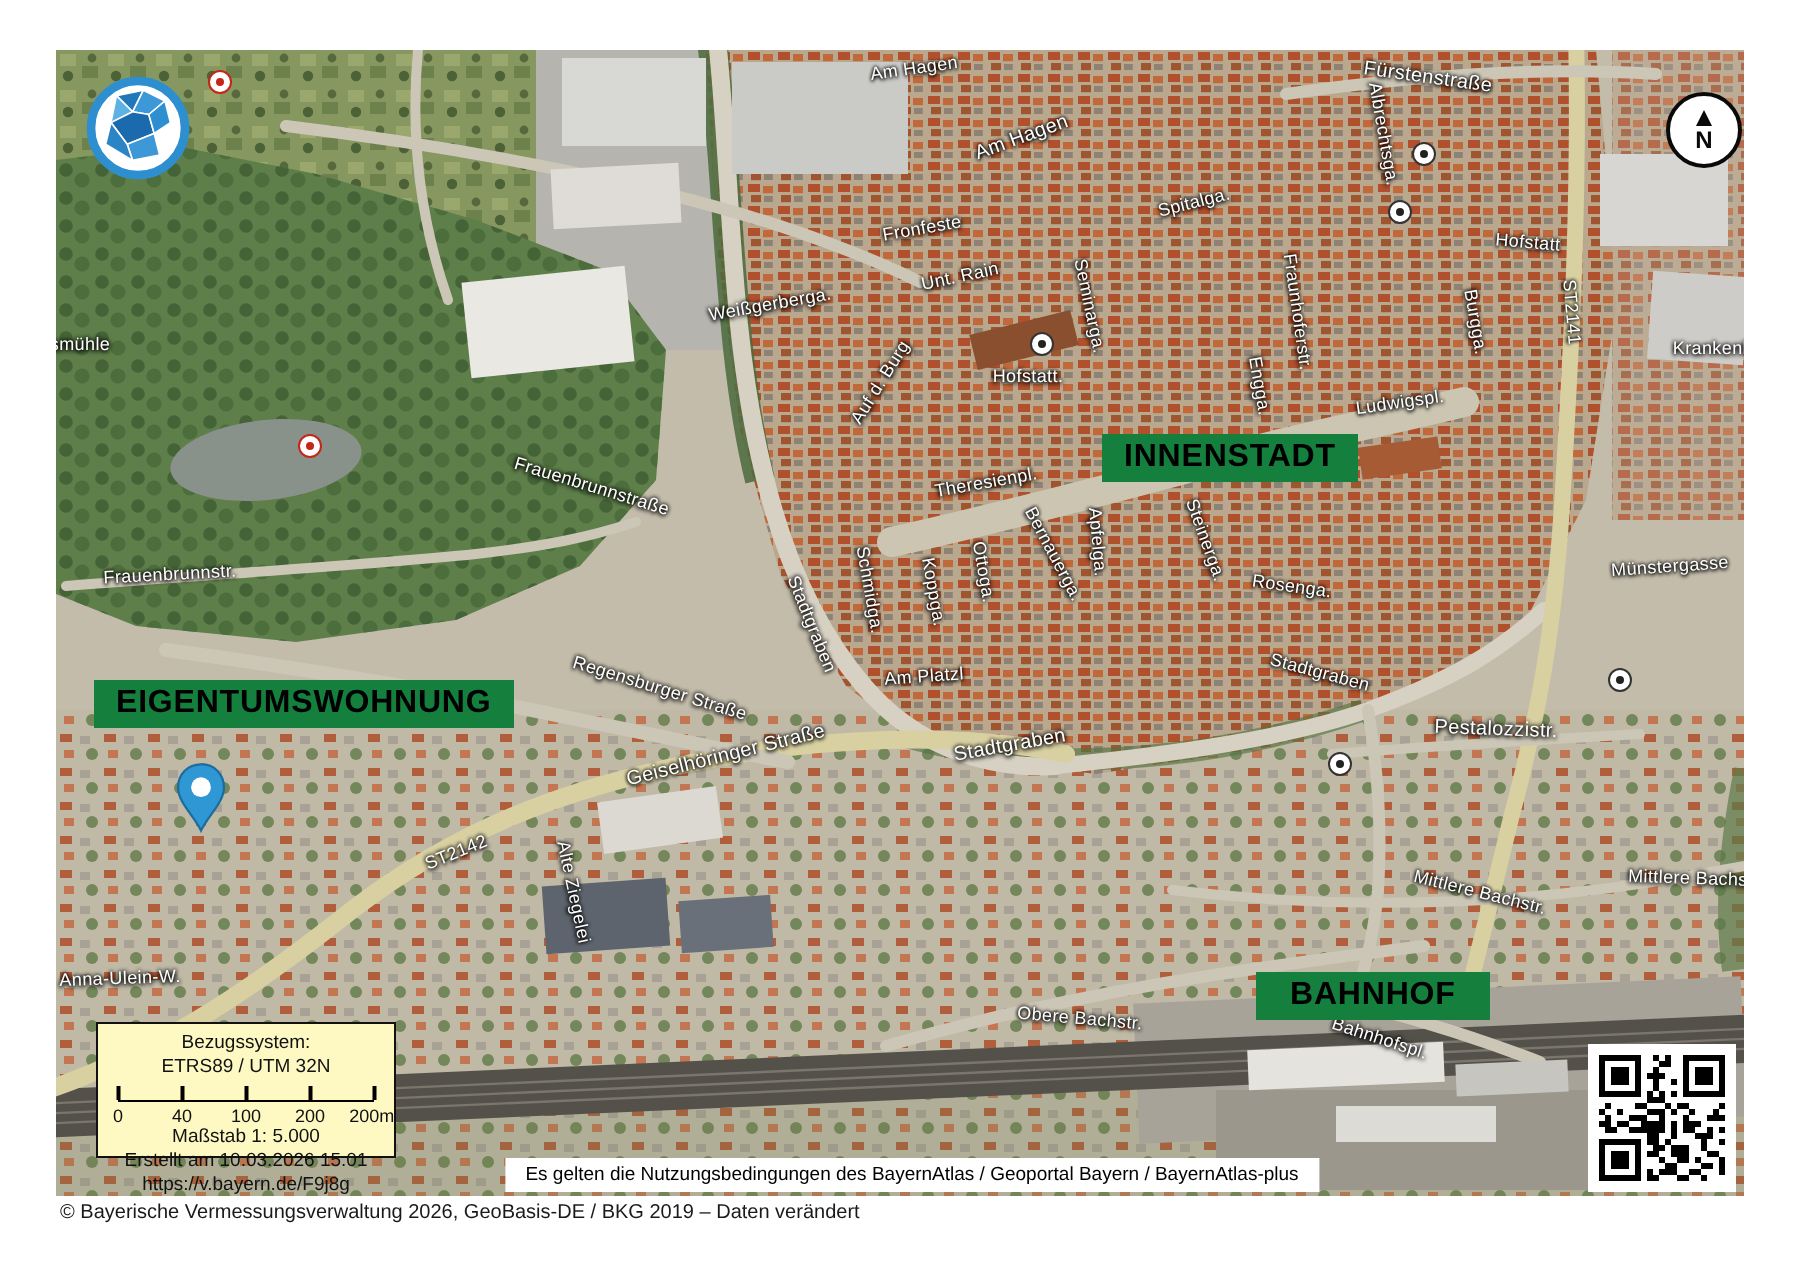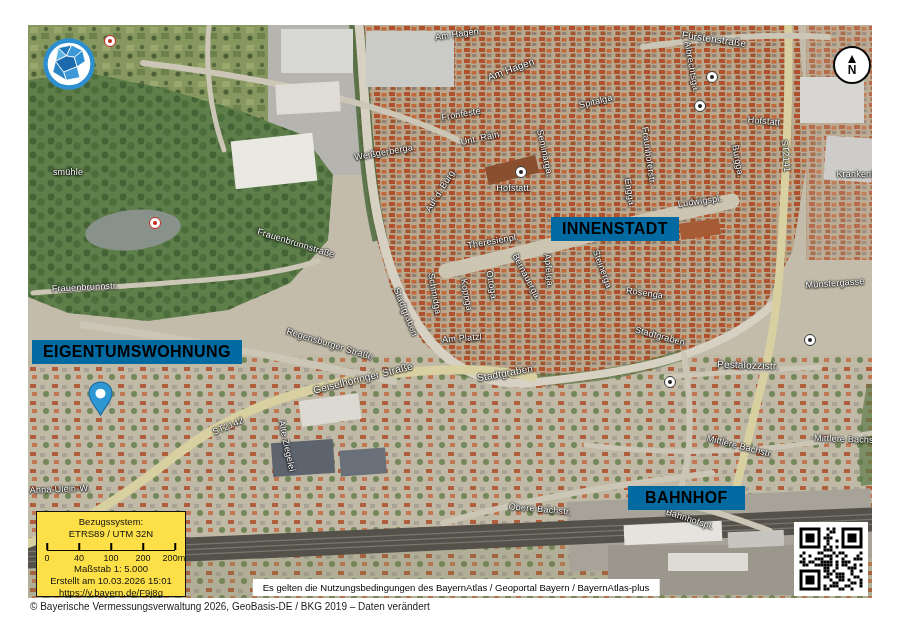--- a/index.html
+++ b/index.html
@@ -8,36 +8,36 @@
   .terrain{position:absolute;left:0;top:0;}
   
   .st{position:absolute;color:#fff;font-size:9px;white-space:nowrap;letter-spacing:.2px;
       text-shadow:0 0 2px #000,0 0 2px #000,0 1px 2px rgba(0,0,0,.85);pointer-events:none;}
   #street-layer,#poi-layer{position:absolute;inset:0;pointer-events:none;}
   .poi{position:absolute;width:10px;height:10px;border-radius:50%;background:#fff;border:1px solid #333;transform:translate(-50%,-50%);}
   .poi::after{content:"";position:absolute;inset:3px;border-radius:50%;background:#222;}
   .poi.flower-icon{border:1.5px solid #c22717;}
   .poi.flower-icon::after{background:#c22717;}
   
-  .rlabel{position:absolute;background:#0369a1;color:#000;font-weight:700;font-size:16px;
+  .rlabel{position:absolute;background:#15803d;color:#000;font-weight:700;font-size:16px;
           padding:3px 11px;white-space:nowrap;letter-spacing:.4px;}
-  #lbl-eigentum{left:4px;top:315px;}
+  #lbl-eigentum{left:19px;top:315px;}
   #lbl-innenstadt{left:523px;top:192px;}
   #lbl-bahnhof{left:600px;top:461px;padding:3px 17px;}
   
   .pin{position:absolute;left:59px;top:356px;}
   
   .logo{position:absolute;left:14px;top:12px;width:54px;height:54px;}
   
   .compass{position:absolute;left:805px;top:21px;width:34px;height:34px;border:2.5px solid #0a0a0a;
            border-radius:50%;background:#fff;display:flex;flex-direction:column;align-items:center;justify-content:center;line-height:1;}
   .compass .tri{width:0;height:0;border-left:4.5px solid transparent;border-right:4.5px solid transparent;border-bottom:8px solid #0a0a0a;margin-bottom:1px;}
   .compass .n{font-size:12px;font-weight:700;color:#0a0a0a;}
   
-  .infobox{position:absolute;left:8px;top:486px;width:150px;height:86px;background:#fde047;border:1.5px solid #111;
+  .infobox{position:absolute;left:20px;top:486px;width:150px;height:68px;background:#fef9c3;border:1.5px solid #111;
            box-sizing:border-box;text-align:center;font-size:9.5px;color:#111;padding-top:4px;line-height:12px;}
   #scale-ticks{position:relative;height:7px;border-bottom:1.5px solid #000;margin:3px 10px 0;}
   #scale-ticks i{position:absolute;bottom:0;width:1.5px;height:7px;background:#000;transform:translateX(-50%);}
   #scale-nums{position:relative;height:11px;margin:1px 10px 0;font-size:9px;}
   #scale-nums span{position:absolute;transform:translateX(-50%);top:0;}
   
   .terms{position:absolute;bottom:2px;left:calc(50% + 6px);transform:translateX(-50%);background:#fff;
          padding:3px 10px;font-size:9.5px;color:#000;white-space:nowrap;}
   .qr{position:absolute;left:766px;top:497px;}
   
@@ -173,21 +173,21 @@
         <span class="st" style="left: 712px; top: 421px; transform: translate(-50%, -50%) rotate(14deg);">Mittlere Bachstr.</span>
         <span class="st" style="left: 820px; top: 414px; transform: translate(-50%, -50%) rotate(2deg);">Mittlere Bachstr.</span>
         <span class="st" style="left: 512px; top: 484px; transform: translate(-50%, -50%) rotate(5deg);">Obere Bachstr.</span>
         <span class="st" style="left: 662px; top: 494px; transform: translate(-50%, -50%) rotate(18deg);">Bahnhofspl.</span>
         <span class="st" style="left: 335px; top: 353px; font-size: 10px; transform: translate(-50%, -50%) rotate(-14deg);">Geiselhöringer Straße</span>
         <span class="st" style="left: 302px; top: 319px; transform: translate(-50%, -50%) rotate(17deg);">Regensburger Straße</span>
         <span class="st" style="left: 57px; top: 262px; transform: translate(-50%, -50%) rotate(-3deg);">Frauenbrunnstr.</span>
         <span class="st" style="left: 268px; top: 218px; transform: translate(-50%, -50%) rotate(17deg);">Frauenbrunnstraße</span>
         <span class="st" style="left: 200px; top: 401px; transform: translate(-50%, -50%) rotate(-22deg);">ST2142</span>
         <span class="st" style="left: 32px; top: 464px; transform: translate(-50%, -50%) rotate(-2deg);">Anna-Ulein-W.</span>
-        <span class="st" style="left: 12px; top: 147px; transform: translate(-50%, -50%) rotate(0deg); margin-left: 28px;">smühle</span>
+        <span class="st" style="left: 12px; top: 147px; transform: translate(-50%, -50%) rotate(0deg);">smühle</span>
         <span class="st" style="left: 259px; top: 421px; transform: translate(-50%, -50%) rotate(78deg);">Alte Ziegelei</span>
       </div>
     <div id="poi-layer">
         <span class="poi church-icon" style="left: 493px; top: 147px;"></span>
         <span class="poi church-icon" style="left: 684px; top: 52px;"></span>
         <span class="poi church-icon" style="left: 672px; top: 81px;"></span>
         <span class="poi church-icon" style="left: 782px; top: 315px;"></span>
         <span class="poi church-icon" style="left: 642px; top: 357px;"></span>
         <span class="poi flower-icon" style="left: 127px; top: 198px;"></span>
         <span class="poi flower-icon" style="left: 82px; top: 16px;"></span>

